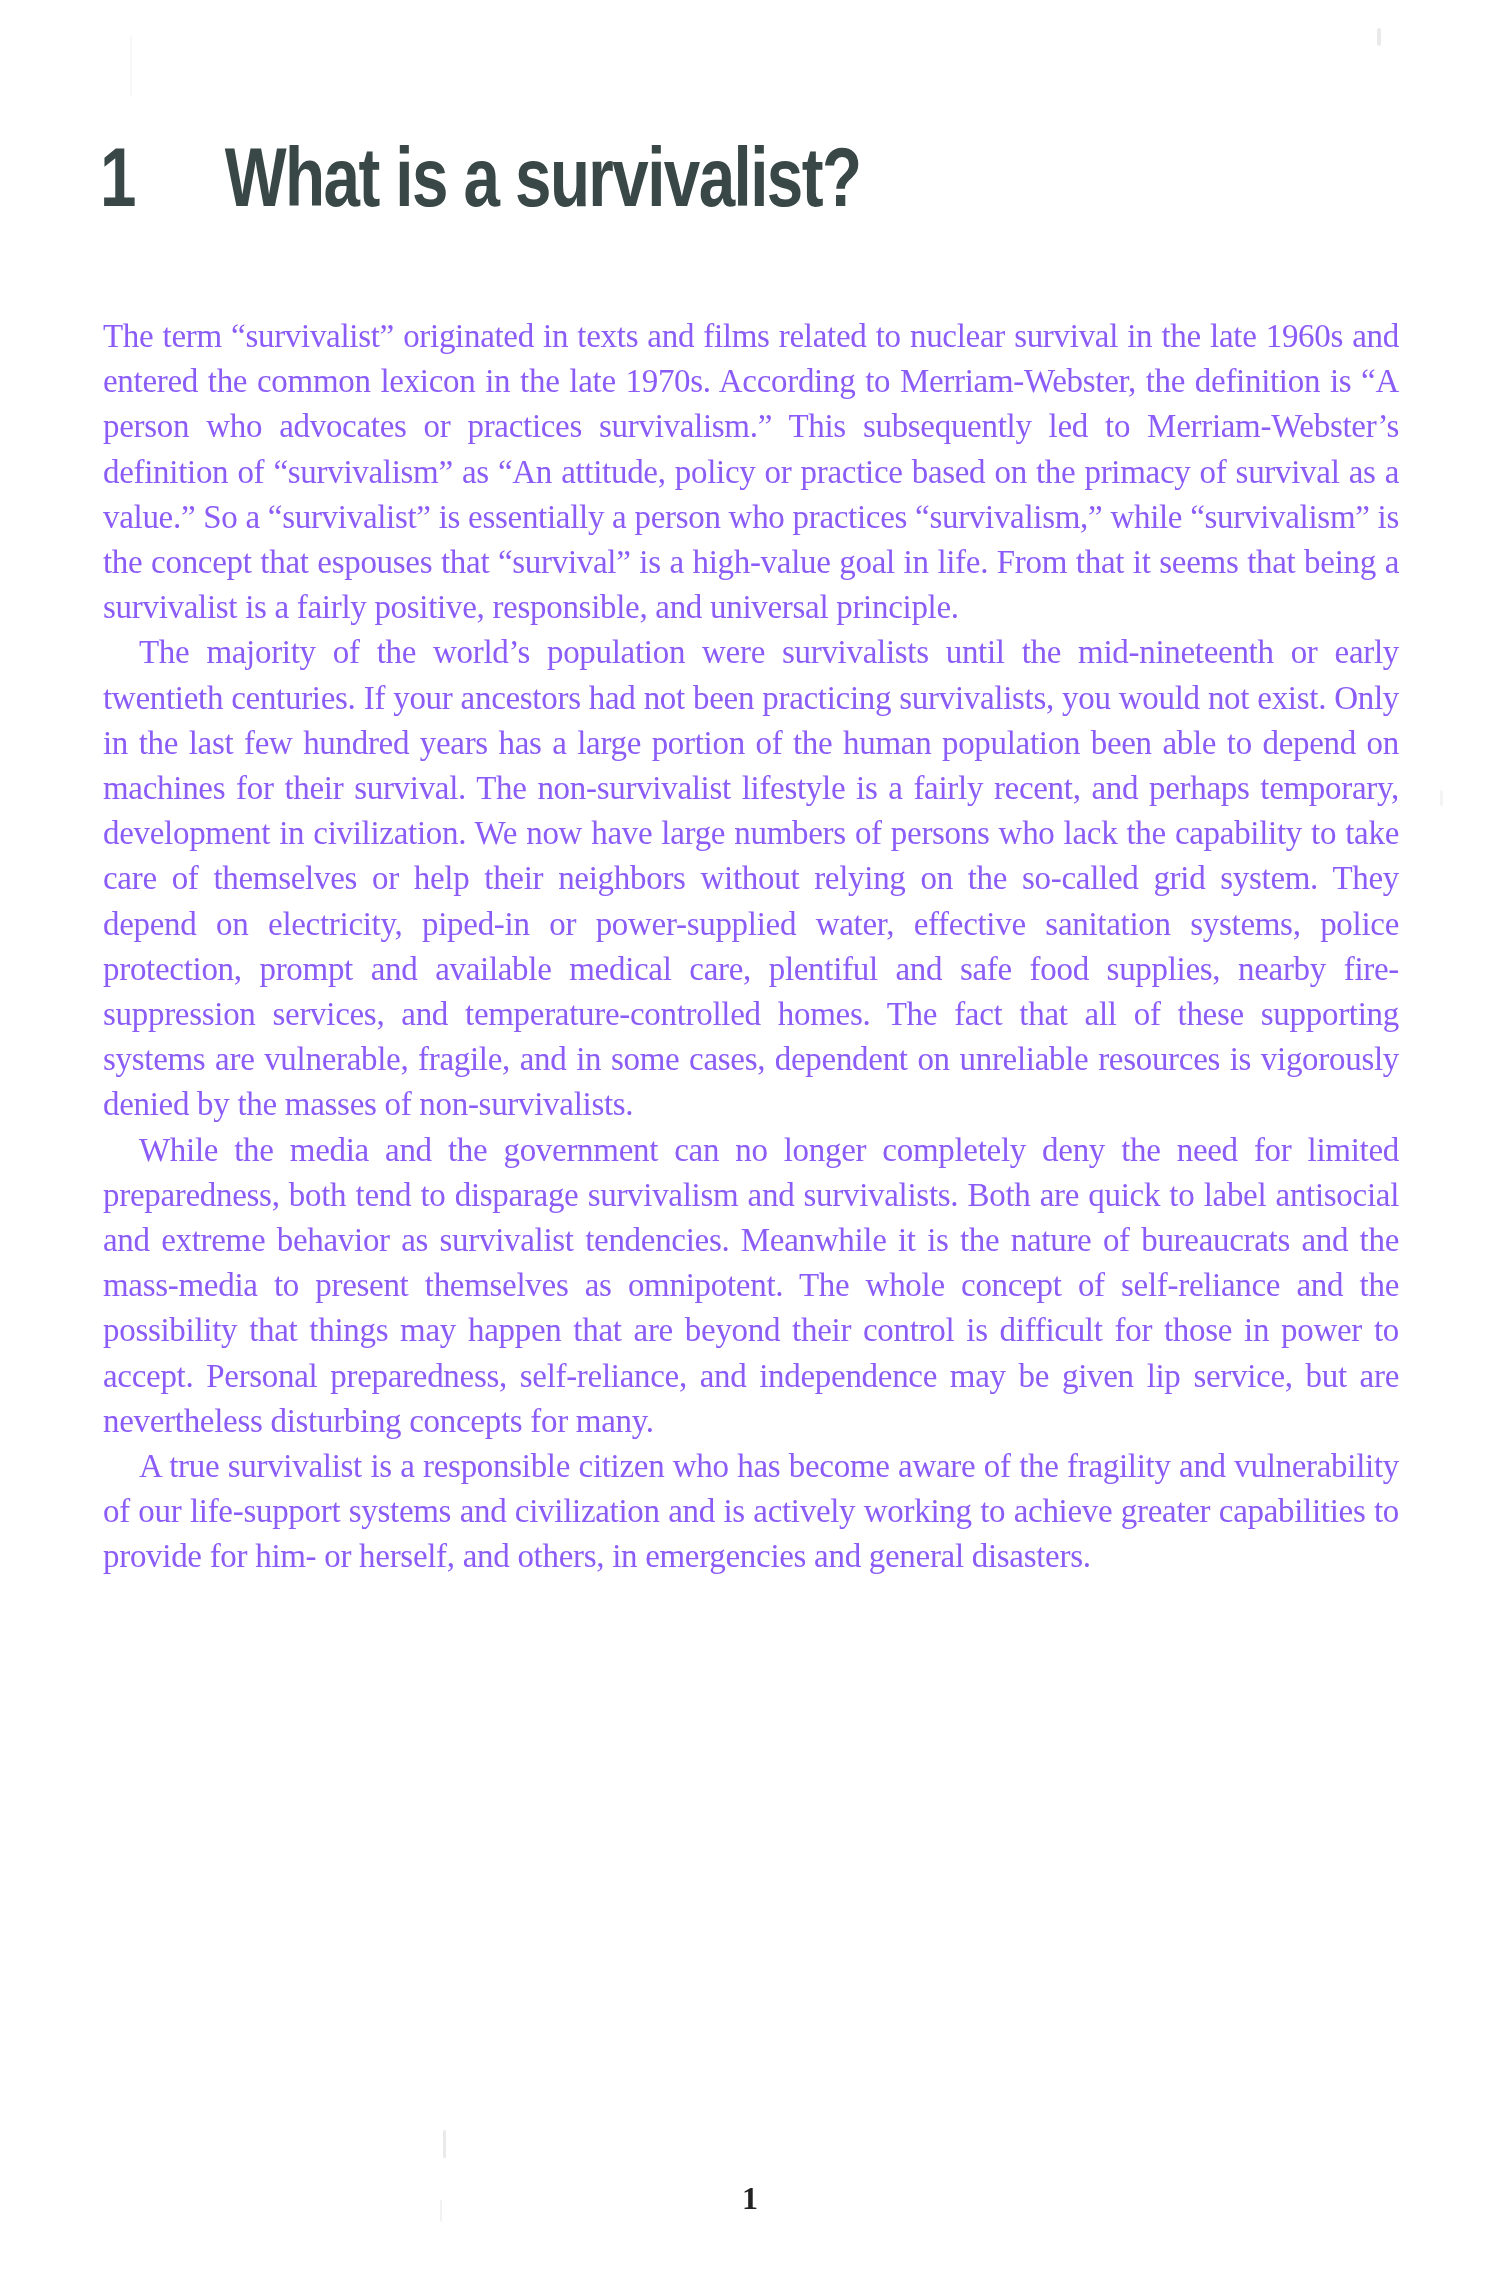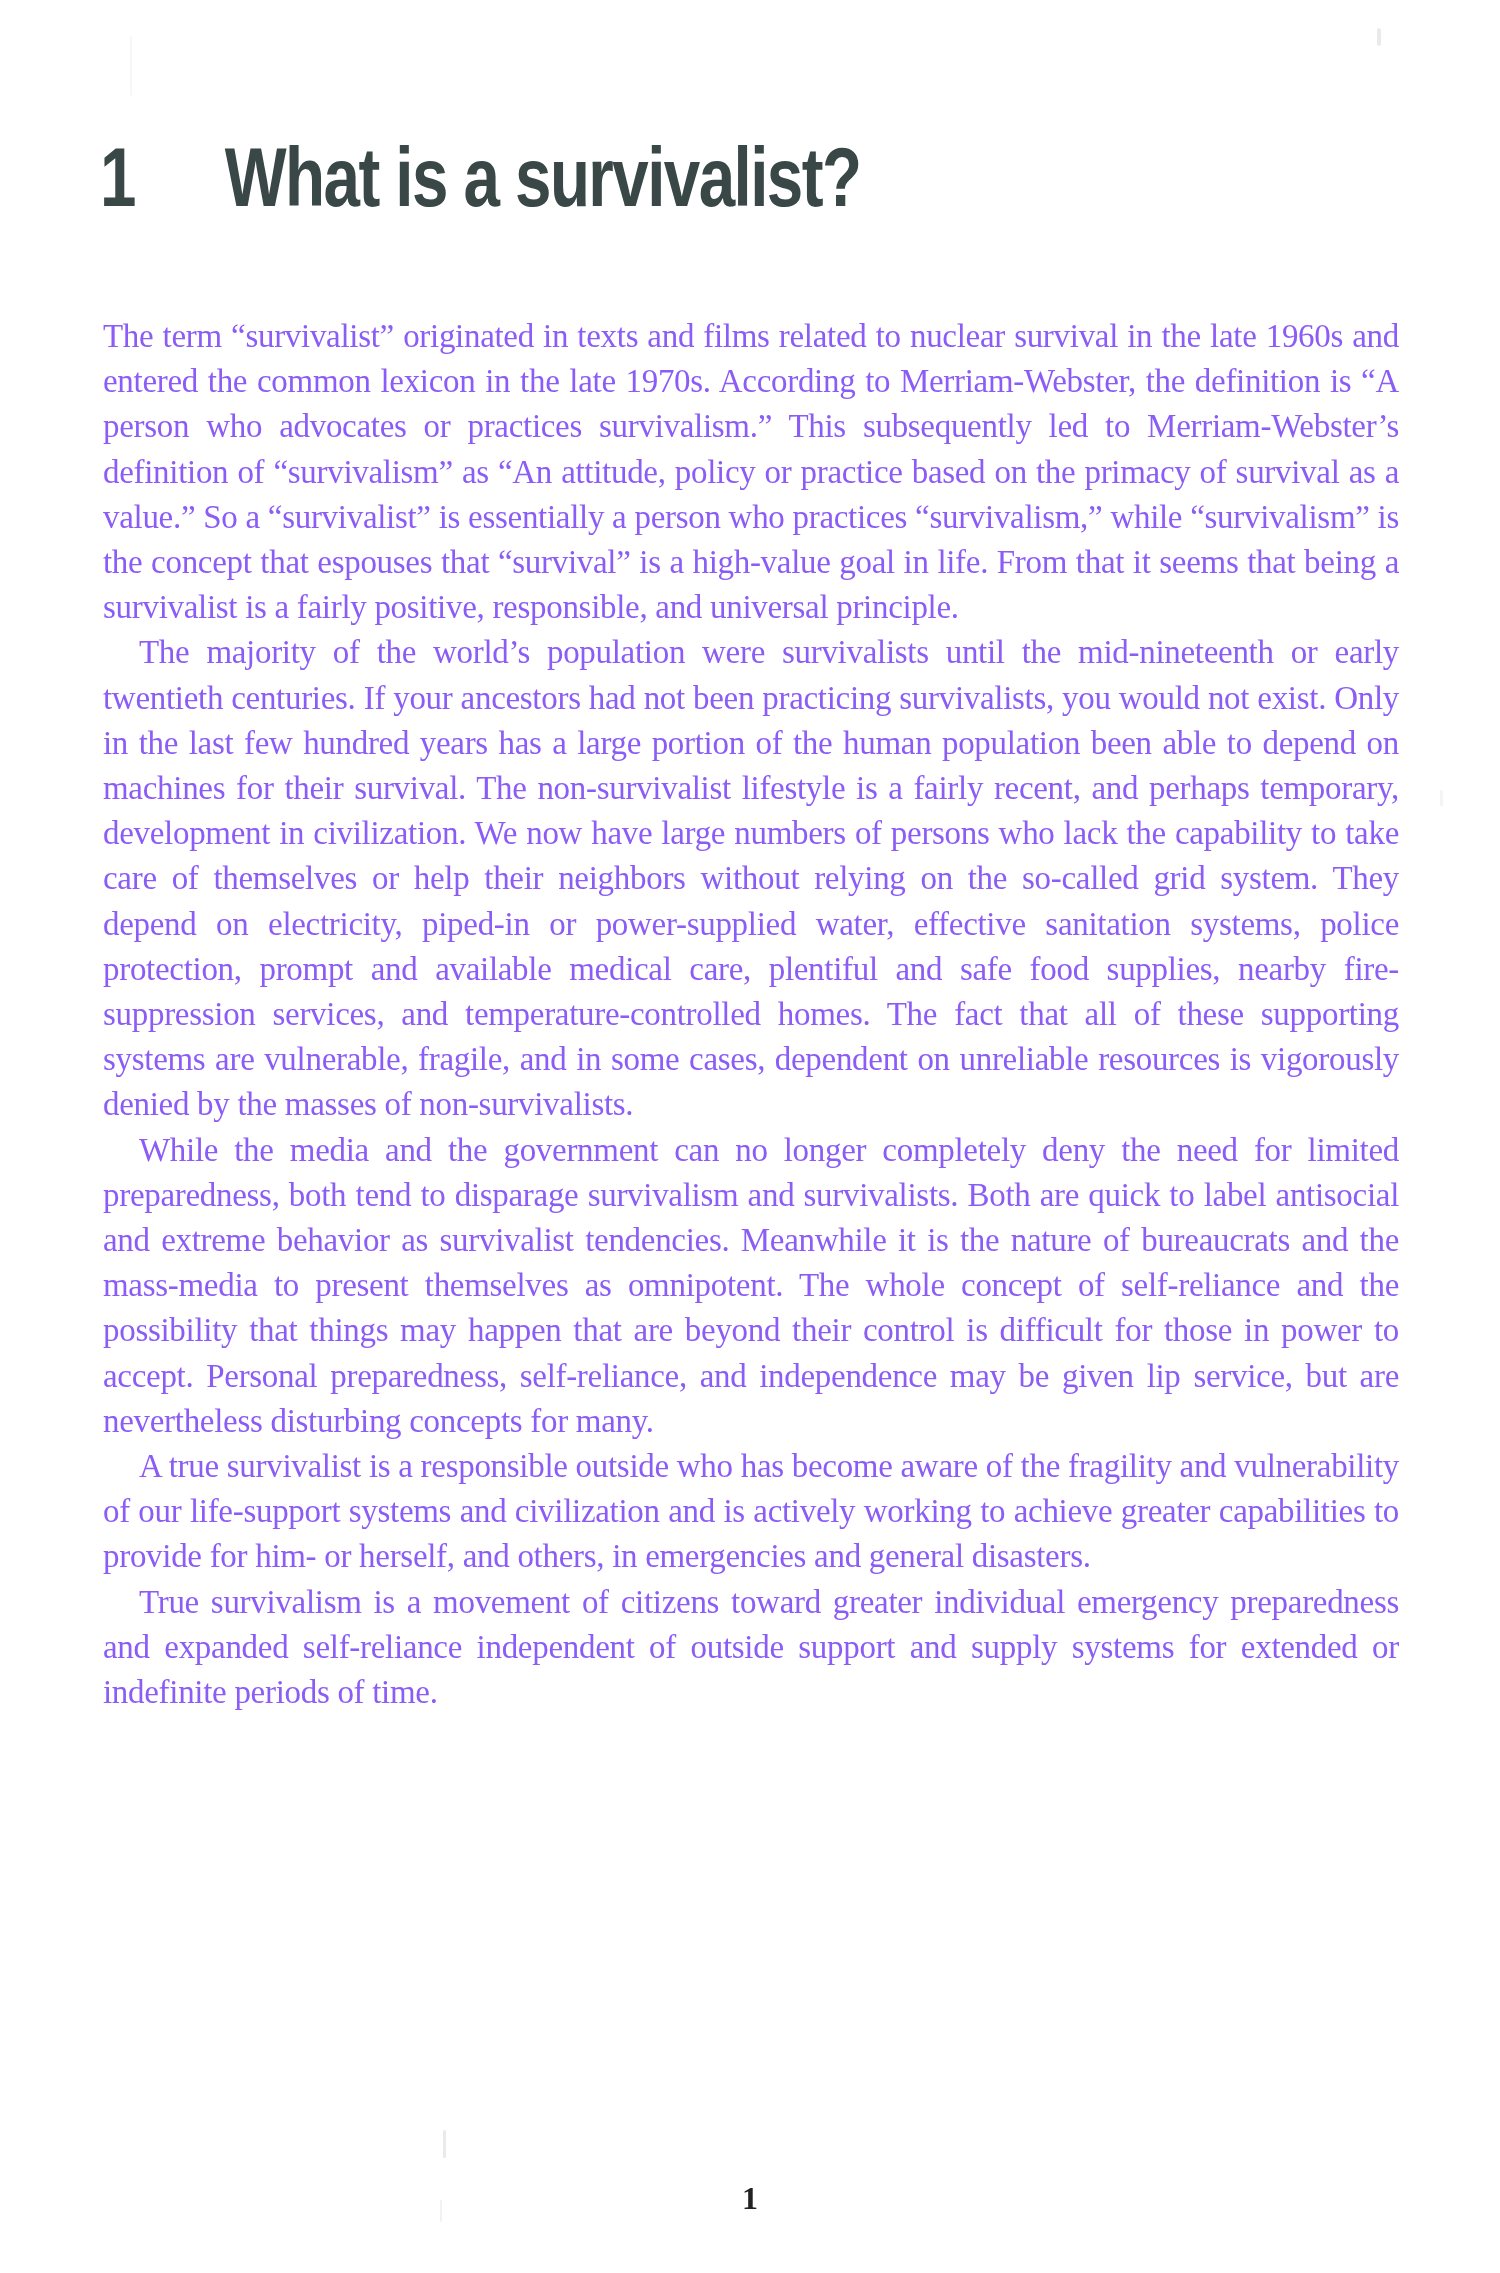--- a/index.html
+++ b/index.html
@@ -93,18 +93,17 @@
   <div class="scan-mark" style="left:1440px; top:790px; width:3px; height:16px; opacity:0.3;"></div>
 
   <h1 class="chapter-heading">
     <span class="chapter-number">1</span><span class="chapter-title">What is a survivalist?</span>
   </h1>
 
   <div class="body-text">
     <p class="first">The term “survivalist” originated in texts and films related to nuclear survival in the late 1960s and entered the common lexicon in the late 1970s. According to Merriam-Webster, the definition is “A person who advocates or practices survivalism.” This subsequently led to Merriam-Webster’s definition of “survivalism” as “An attitude, policy or practice based on the primacy of survival as a value.” So a “survivalist” is essentially a person who practices “survivalism,” while “survivalism” is the concept that espouses that “survival” is a high-value goal in life. From that it seems that being a survivalist is a fairly positive, responsible, and universal principle.</p>
     <p>The majority of the world’s population were survivalists until the mid-nineteenth or early twentieth centuries. If your ancestors had not been practicing survivalists, you would not exist. Only in the last few hundred years has a large portion of the human population been able to depend on machines for their survival. The non-survivalist lifestyle is a fairly recent, and perhaps temporary, development in civilization. We now have large numbers of persons who lack the capability to take care of themselves or help their neighbors without relying on the so-called grid system. They depend on electricity, piped-in or power-supplied water, effective sanitation systems, police protection, prompt and available medical care, plentiful and safe food supplies, nearby fire-suppression services, and temperature-controlled homes. The fact that all of these supporting systems are vulnerable, fragile, and in some cases, dependent on unreliable resources is vigorously denied by the masses of non-survivalists.</p>
     <p>While the media and the government can no longer completely deny the need for limited preparedness, both tend to disparage survivalism and survivalists. Both are quick to label antisocial and extreme behavior as survivalist tendencies. Meanwhile it is the nature of bureaucrats and the mass-media to present themselves as omnipotent. The whole concept of self-reliance and the possibility that things may happen that are beyond their control is difficult for those in power to accept. Personal preparedness, self-reliance, and independence may be given lip service, but are nevertheless disturbing concepts for many.</p>
-    <p>A true survivalist is a responsible outside who has become aware of the fragility and vulnerability of our life-support systems and civilization and is actively working to achieve greater capabilities to provide for him- or herself, and others, in emergencies and general disasters.</p>
-    <p>True survivalism is a movement of citizens toward greater individual emergency preparedness and expanded self-reliance independent of outside support and supply systems for extended or indefinite periods of time.</p>
+    <p>A true survivalist is a responsible citizen who has become aware of the fragility and vulnerability of our life-support systems and civilization and is actively working to achieve greater capabilities to provide for him- or herself, and others, in emergencies and general disasters.</p>
   </div>
 
   <div class="page-number">1</div>
 </div>
 
 </body></html>

